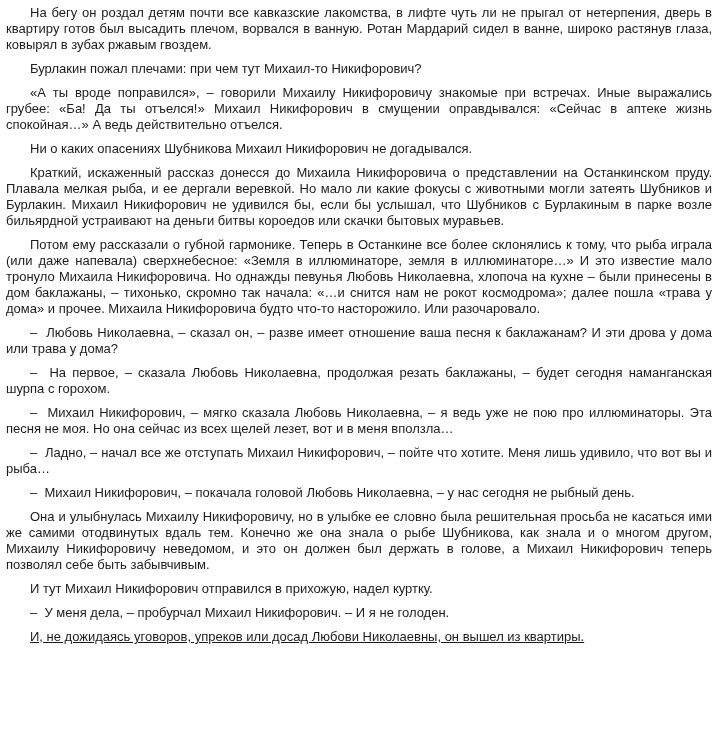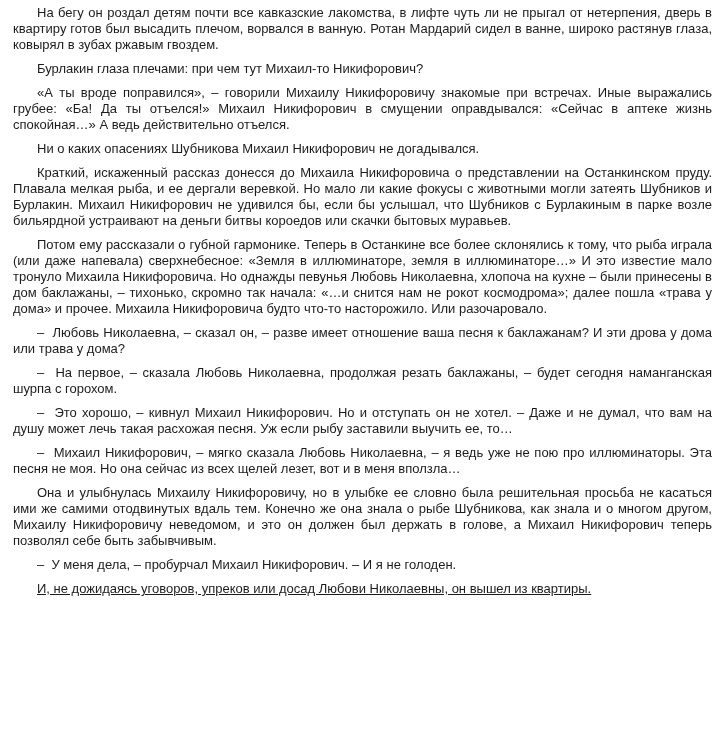--- a/index.html
+++ b/index.html
@@ -12,39 +12,41 @@
     width: 721px;
     min-height: 749px;
     padding: 5px 9px 0 6px;
     background: #ffffff;
     font-family: "Liberation Sans", "DejaVu Sans", sans-serif;
     font-size: 13px;
     line-height: 16px;
     color: #1c1c1c;
   }
   .page p {
-    margin: 0 0 8px 7px;
+    margin: 0 0 8px 0;
     text-indent: 24px;
     text-align: justify;
   }
   .page p:last-child {
     margin-bottom: 0;
     text-decoration: underline;
   }
 </style>
 </head>
 <body>
 
 <div class="page">
   <p>На бегу он роздал детям почти все кавказские лакомства, в лифте чуть ли не прыгал от нетерпения, дверь в квартиру готов был высадить плечом, ворвался в ванную. Ротан Мардарий сидел в ванне, широко растянув глаза, ковырял в зубах ржавым гвоздем.</p>
-  <p>Бурлакин глаза плечами: при чем тут Михаил-то Никифорович?</p>
+  <p>Бурлакин пожал плечами: при чем тут Михаил-то Никифорович?</p>
   <p>«А ты вроде поправился», – говорили Михаилу Никифоровичу знакомые при встречах. Иные выражались грубее: «Ба! Да ты отъелся!» Михаил Никифорович в смущении оправдывался: «Сейчас в аптеке жизнь спокойная…» А ведь действительно отъелся.</p>
   <p>Ни о каких опасениях Шубникова Михаил Никифорович не догадывался.</p>
   <p>Краткий, искаженный рассказ донесся до Михаила Никифоровича о представлении на Останкинском пруду. Плавала мелкая рыба, и ее дергали веревкой. Но мало ли какие фокусы с животными могли затеять Шубников и Бурлакин. Михаил Никифорович не удивился бы, если бы услышал, что Шубников с Бурлакиным в парке возле бильярдной устраивают на деньги битвы короедов или скачки бытовых муравьев.</p>
   <p>Потом ему рассказали о губной гармонике. Теперь в Останкине все более склонялись к тому, что рыба играла (или даже напевала) сверхнебесное: «Земля в иллюминаторе, земля в иллюминаторе…» И это известие мало тронуло Михаила Никифоровича. Но однажды певунья Любовь Николаевна, хлопоча на кухне – были принесены в дом баклажаны, – тихонько, скромно так начала: «…и снится нам не рокот космодрома»; далее пошла «трава у дома» и прочее. Михаила Никифоровича будто что-то насторожило. Или разочаровало.</p>
   <p>–&nbsp; Любовь Николаевна, – сказал он, – разве имеет отношение ваша песня к баклажанам? И эти дрова у дома или трава у дома?</p>
   <p>–&nbsp; На первое, – сказала Любовь Николаевна, продолжая резать баклажаны, – будет сегодня наманганская шурпа с горохом.</p>
-  <p>–&nbsp; Это хорошо, – кивнул Михаил Никифорович. Но и отступать он не хотел. – Даже и не думал, что вам на душу может лечь такая расхожая песня. Уж если рыбу заставили выучить ее, то…</p>
   <p>–&nbsp; Михаил Никифорович, – мягко сказала Любовь Николаевна, – я ведь уже не пою про иллюминаторы. Эта песня не моя. Но она сейчас из всех щелей лезет, вот и в меня вползла…</p>
+  <p>–&nbsp; Ладно, – начал все же отступать Михаил Никифорович, – пойте что хотите. Меня лишь удивило, что вот вы и рыба…</p>
+  <p>–&nbsp; Михаил Никифорович, – покачала головой Любовь Николаевна, – у нас сегодня не рыбный день.</p>
   <p>Она и улыбнулась Михаилу Никифоровичу, но в улыбке ее словно была решительная просьба не касаться ими же самими отодвинутых вдаль тем. Конечно же она знала о рыбе Шубникова, как знала и о многом другом, Михаилу Никифоровичу неведомом, и это он должен был держать в голове, а Михаил Никифорович теперь позволял себе быть забывчивым.</p>
+  <p>И тут Михаил Никифорович отправился в прихожую, надел куртку.</p>
   <p>–&nbsp; У меня дела, – пробурчал Михаил Никифорович. – И я не голоден.</p>
   <p>И, не дожидаясь уговоров, упреков или досад Любови Николаевны, он вышел из квартиры.</p>
 </div>
 
 </body></html>

